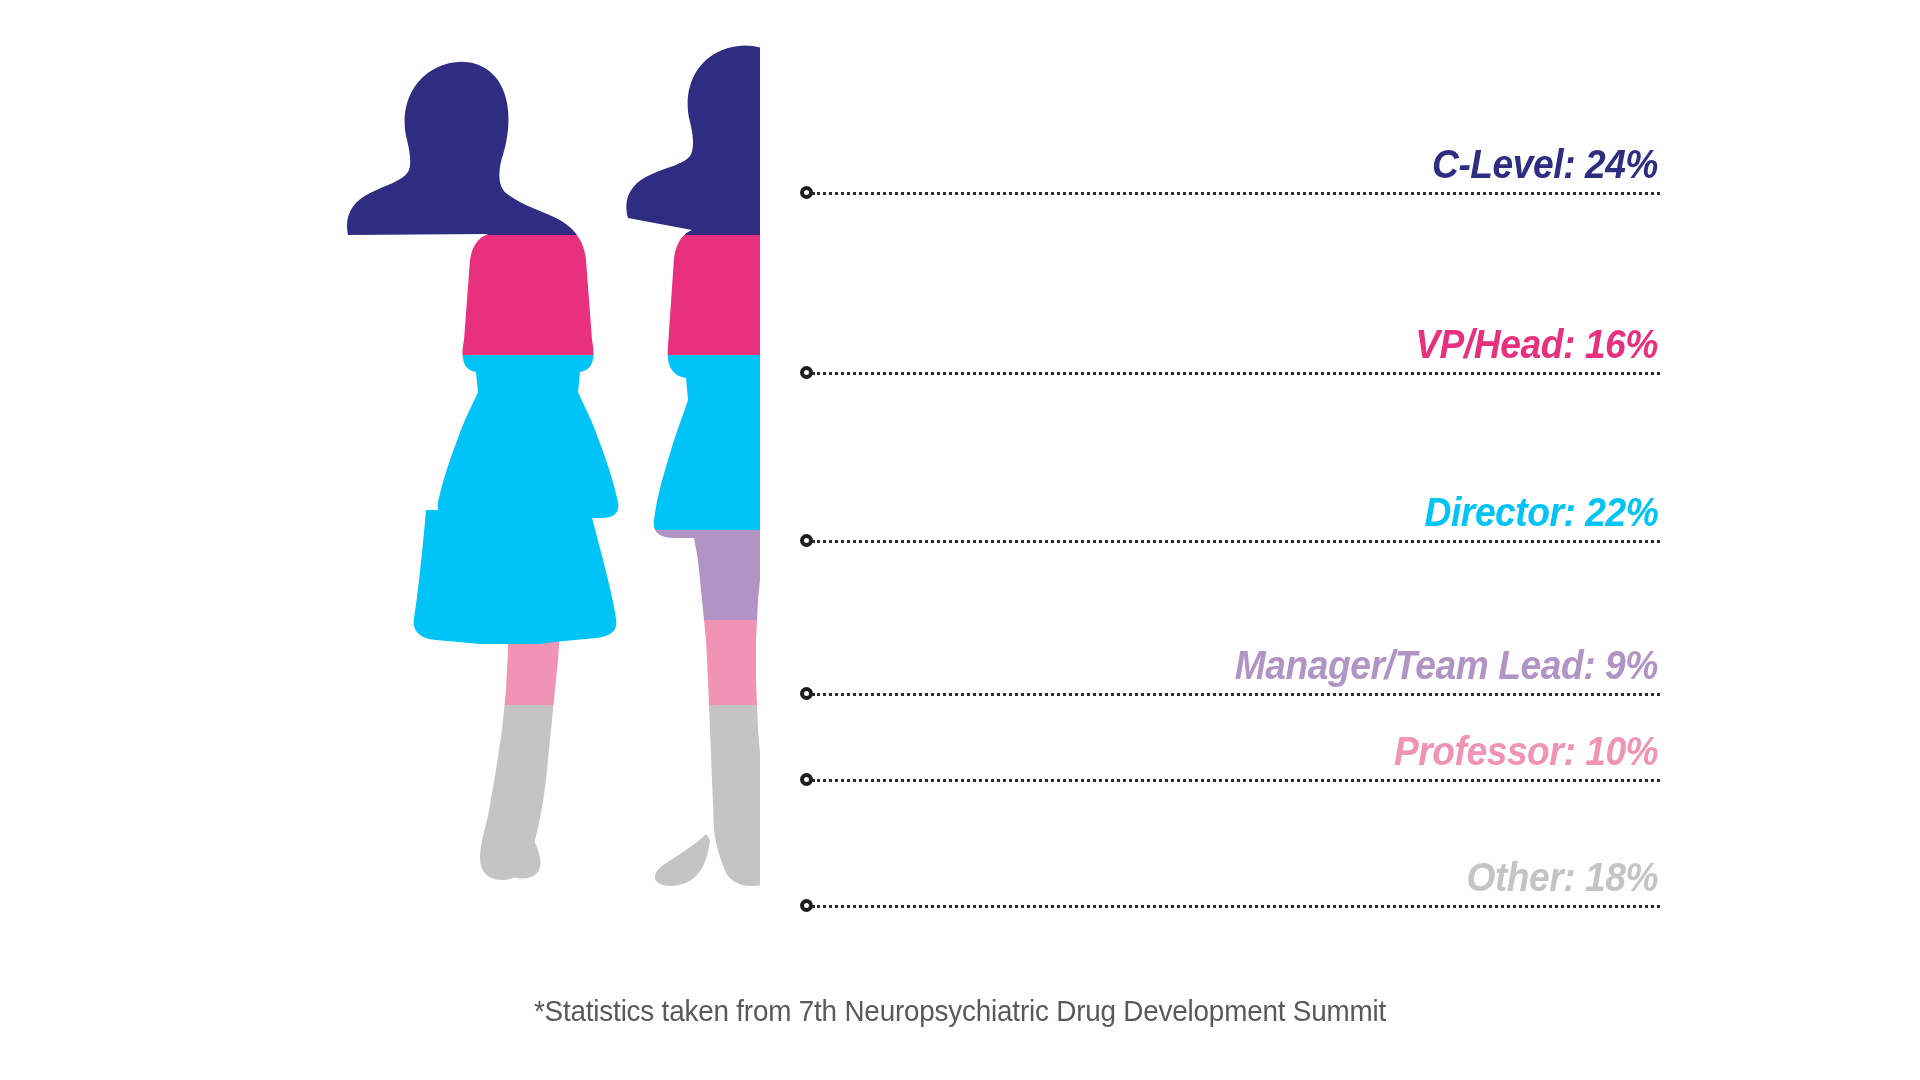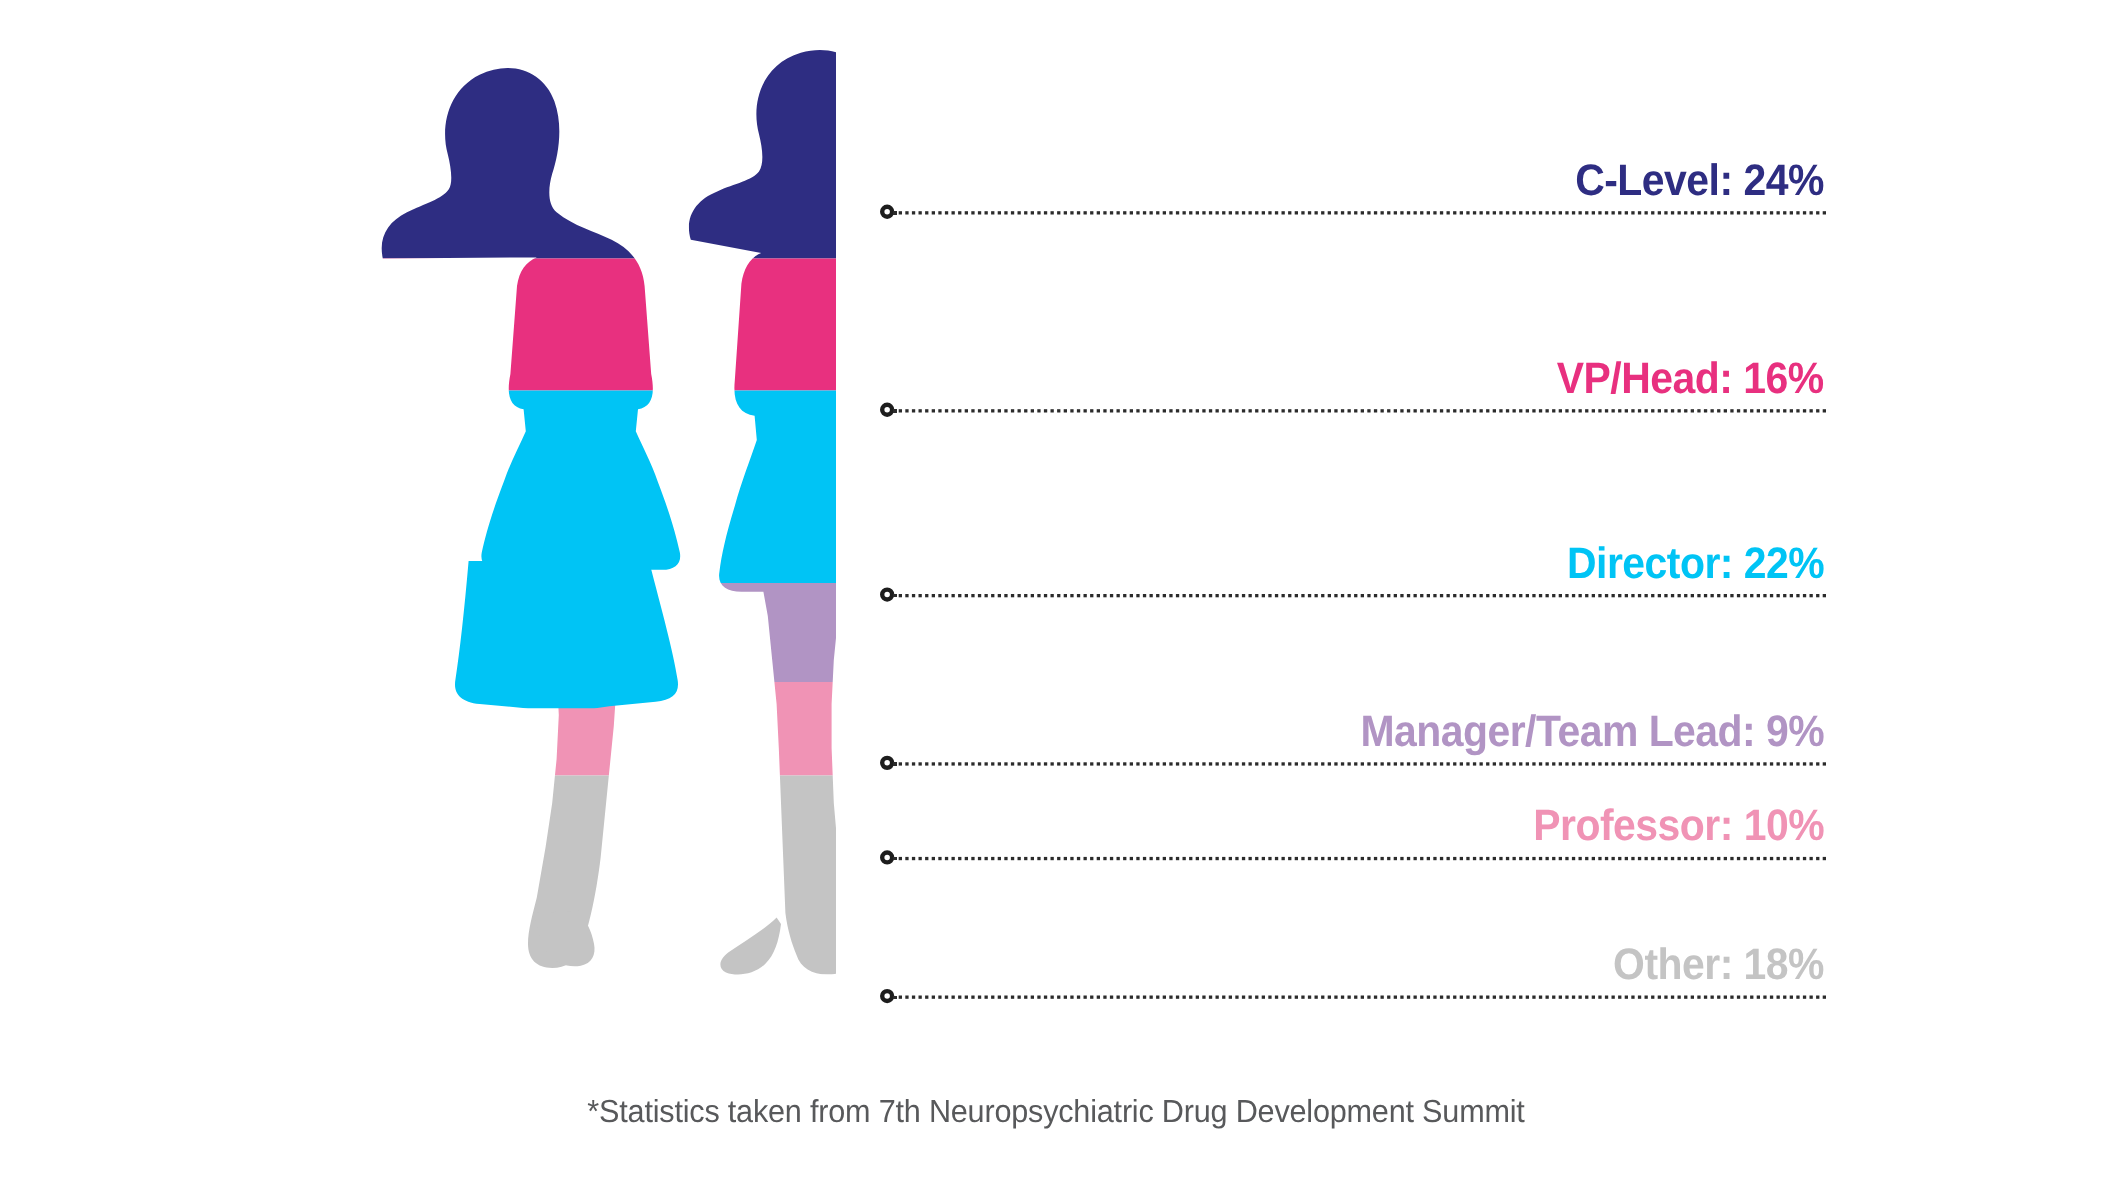--- a/index.html
+++ b/index.html
@@ -30,20 +30,21 @@
   }
   #figures svg { display: block; width: 520px; height: 930px; }
 
   
   #legend {
     position: absolute;
     left: 800px;
     top: 0;
     width: 860px;
     height: 960px;
+    font-style: italic;
   }
 
   .legend-row {
     position: absolute;
     left: 0;
     width: 860px;
     height: 0;
   }
 
   .leader {

